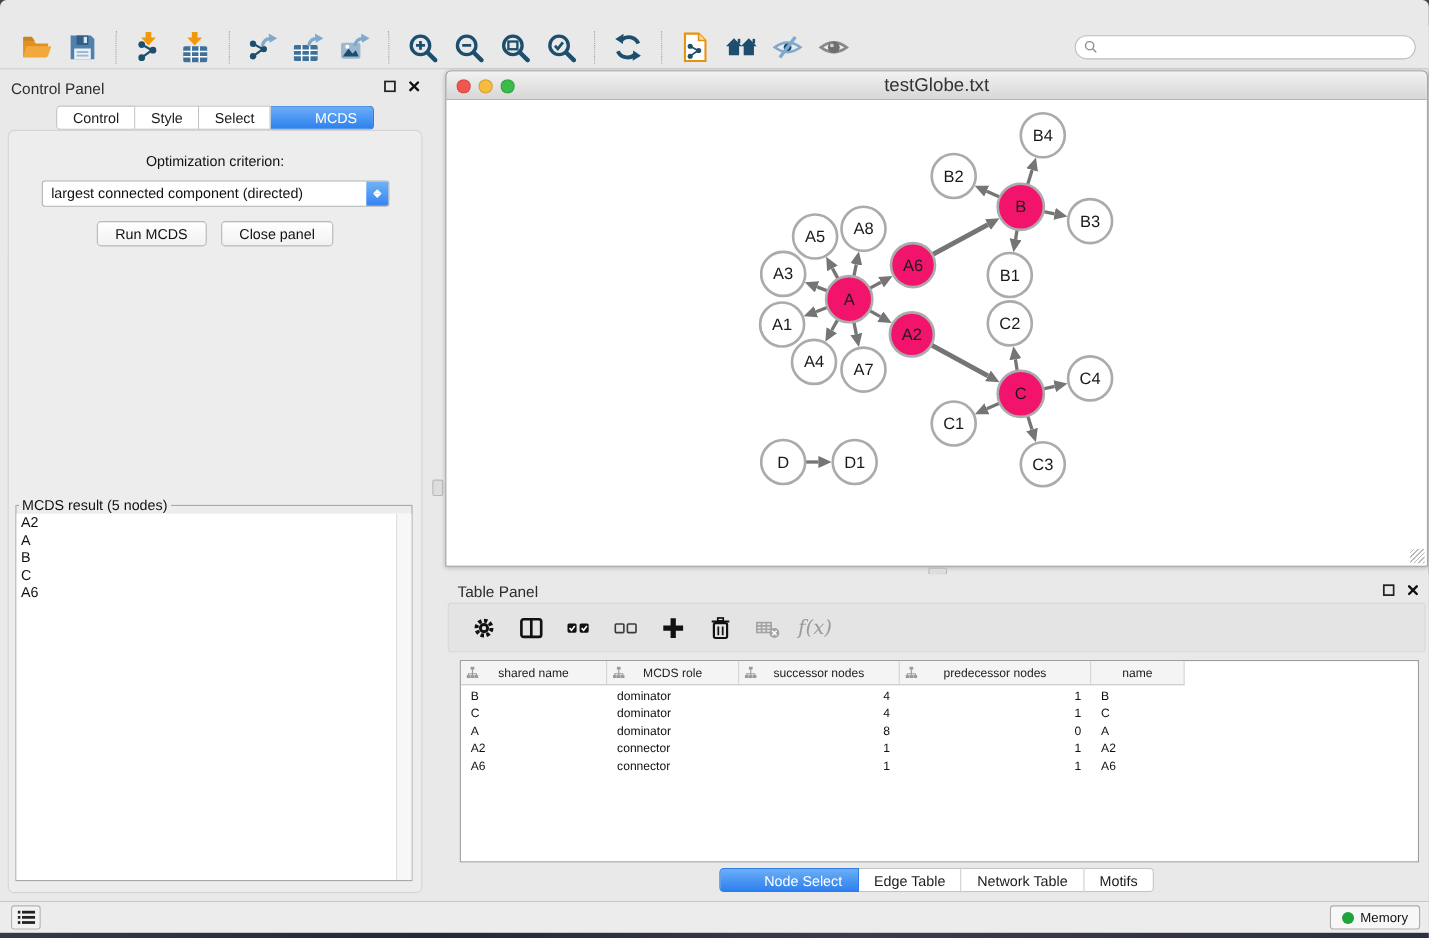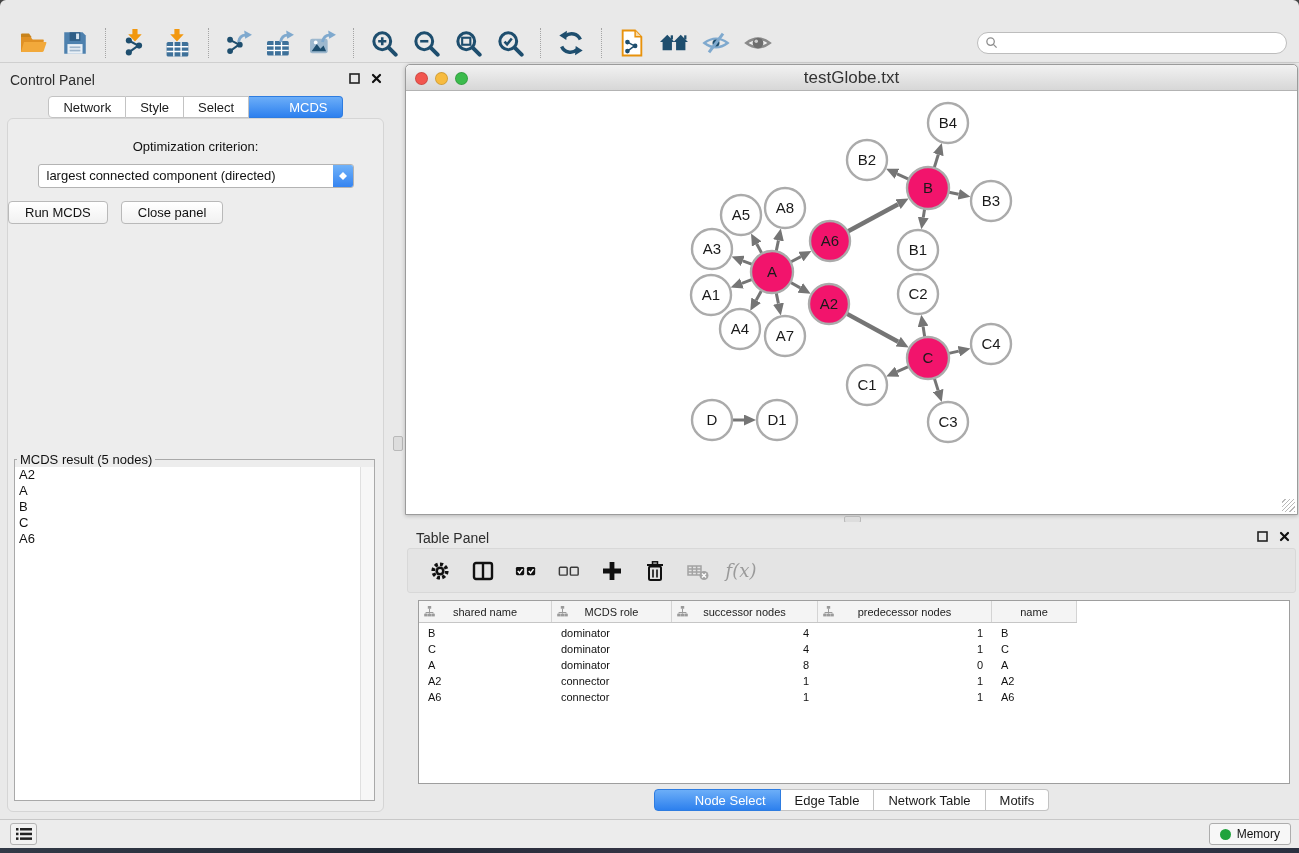--- a/index.html
+++ b/index.html
@@ -40,21 +40,21 @@
   .cp-body{position:absolute;top:54px;left:7px;right:7px;bottom:3px;background:#EDEDED;
     border:1px solid #D5D5D5;border-radius:6px;}
   .opt-label{margin-top:20px;text-align:center;font-size:13px;color:#111;}
   .dropdown{position:relative;margin:10px auto 0;width:314px;height:22px;background:#FFF;
     border:1px solid #B3B3B3;border-radius:3px;}
   .dd-text{line-height:22px;padding-left:8px;font-size:13px;color:#111;}
   .dd-spin{position:absolute;right:0;top:0;bottom:0;width:20px;border-radius:0 2px 2px 0;
     background:linear-gradient(#70B2F9,#3584F1);}
   .dd-spin::before{content:"";position:absolute;left:6px;top:3px;border:4px solid transparent;border-bottom-color:#FFF;}
   .dd-spin::after{content:"";position:absolute;left:6px;bottom:3px;border:4px solid transparent;border-top-color:#FFF;}
-  .btn-row{margin-top:13px;display:flex;gap:13px;}
+  .btn-row{margin-top:13px;display:flex;justify-content:center;gap:13px;}
   .btn{height:23px;padding:0 16px;background:linear-gradient(#FFFFFF,#F1F1F1);border:1px solid #B9B9B9;
     border-radius:4px;font-size:13px;font-family:inherit;color:#111;cursor:default;}
   .result-box{position:absolute;left:6px;right:8px;top:333px;bottom:10px;margin:0;padding:0;
     border:1px solid #A9A9A9;background:#EDEDED;}
   .result-box legend{font-size:13px;color:#111;padding:0 3px;margin-left:2px;}
   .result-list{position:relative;width:100%;height:100%;background:#FFF;box-sizing:border-box;overflow:hidden;}
   .result-scroll{position:absolute;top:0;right:0;bottom:0;width:13px;background:#F7F7F7;border-left:1px solid #E0E0E0;}
   .result-item{font-size:13px;line-height:16px;padding-left:4px;color:#111;}
   
   .v-divider{position:absolute;left:391px;top:0;width:13px;bottom:0;}
@@ -299,21 +299,21 @@
         <span class="panel-icons">
           <svg viewBox="0 0 11 11">
               <rect x="1" y="1" width="9" height="9" fill="none" stroke="#222" stroke-width="1.6"></rect>
             </svg>
           <svg viewBox="0 0 11 11">
               <path d="M2 2 L9 9 M9 2 L2 9" stroke="#111" stroke-width="2.2" stroke-linecap="round"></path>
             </svg>
         </span>
       </div>
       <div class="cp-tabs">
-          <button class="seg-tab">Network</button>
+          <button class="seg-tab">Control</button>
           <button class="seg-tab">Style</button>
           <button class="seg-tab">Select</button>
           <button class="seg-tab active">MCDS</button>
         </div>
       <div class="cp-body">
         <div class="opt-label">Optimization criterion:</div>
         <div class="dropdown">
           <div class="dd-text">largest connected component (directed)</div>
           <div class="dd-spin"></div>
         </div>

